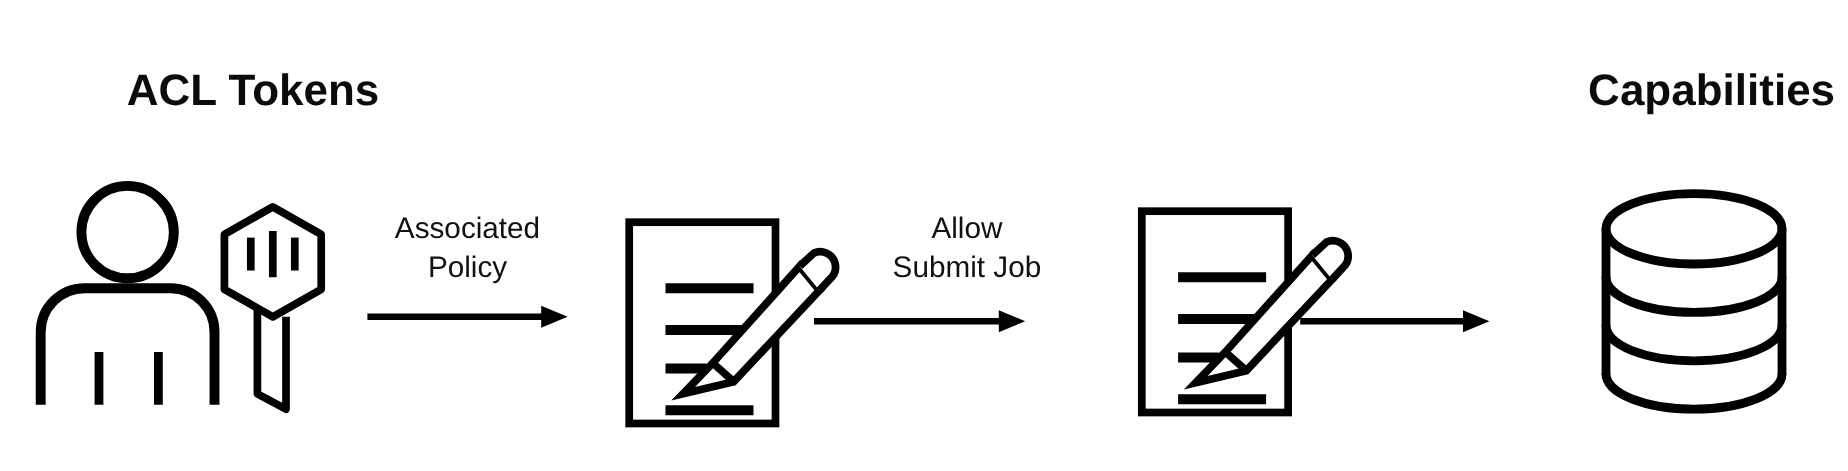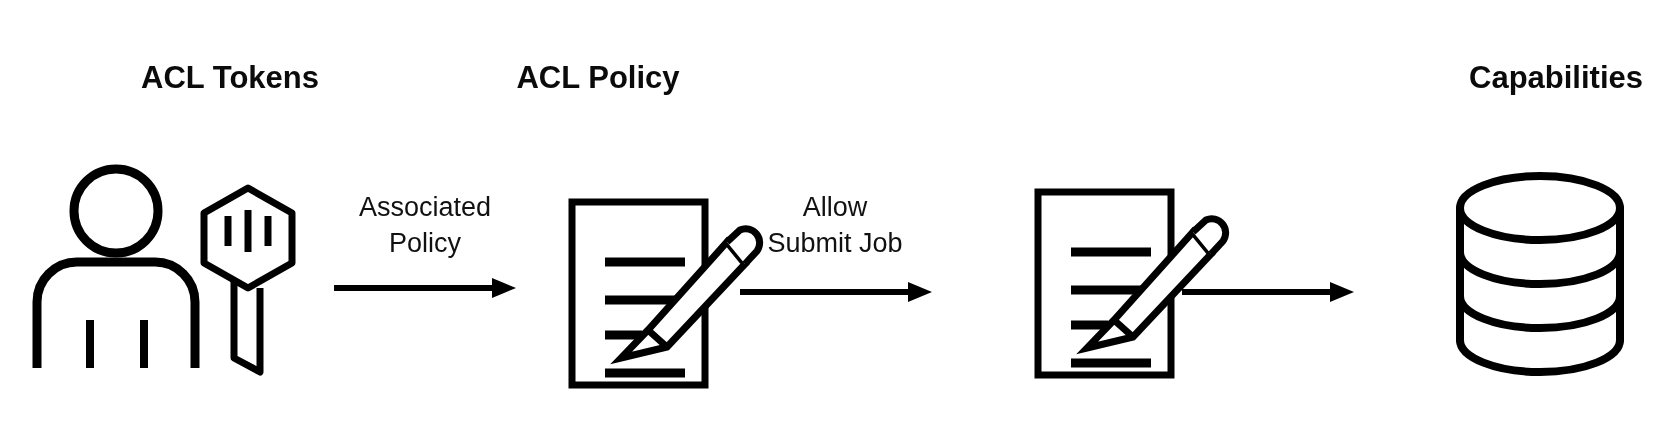--- a/index.html
+++ b/index.html
@@ -14,21 +14,21 @@
   #canvas {
     position: relative;
     width: 1680px;
     height: 428px;
     background: #ffffff;
     overflow: hidden;
   }
   .stage-title {
     position: absolute;
     font-weight: bold;
-    font-size: 31px;
+    font-size: 40px;
     line-height: 1;
     white-space: nowrap;
     color: #0b0b0b;
     letter-spacing: 0px;
   }
   .edge-label {
     position: absolute;
     font-size: 27px;
     line-height: 1.32;
     text-align: center;
@@ -46,21 +46,20 @@
     position: absolute;
   }
 </style>
 </head>
 <body>
 
 <div id="canvas">
 
   <div class="stage-title" style="left:0; top:62px; width:460px; text-align:center;">ACL Tokens</div>
 
-  <div class="stage-title" style="left:368px; top:62px; width:460px; text-align:center;">ACL Policy</div>
 
 
   <div class="stage-title" style="left:1326px; top:62px; width:460px; text-align:center;">Capabilities</div>
 
   <div class="icon-box" style="left:20px; top:168px; width:290px; height:220px;">
     <svg width="290" height="220" viewBox="0 0 290 220" fill="none" stroke="#000000" stroke-width="9" stroke-linecap="butt" stroke-linejoin="round">
 
       <circle cx="96" cy="43" r="42"></circle>
 
       <path d="M 17 200 L 17 134 A 40 40 0 0 1 57 94 L 135 94 A 40 40 0 0 1 175 134 L 175 200"></path>
@@ -98,21 +97,21 @@
       <path d="M 45 183 L 125 183" stroke-width="9"></path>
 
       <path d="M 61 168 L 107 157 L 185 74 L 167 52 L 88 140 Z" stroke-width="7" fill="#ffffff"></path>
 
       <path d="M 88 140 L 107 157" stroke-width="7"></path>
 
       <path d="M 167 52 L 180 40 A 14 14 0 0 1 197 61 L 185 74" stroke-width="7" fill="#ffffff"></path>
     </svg>
   </div>
 
-  <div class="edge-label" style="left:740px; top:190px; width:190px;text-align:center;">Allow
+  <div class="edge-label" style="left:784px; top:190px; width:190px;text-align:center;">Allow
 Submit Job</div>
   <div class="arrow-box" style="left:736px; top:276px; width:200px; height:32px;">
     <svg width="200" height="32" viewBox="0 0 200 32" fill="none">
       <path d="M 4 16 L 176 16" stroke="#000000" stroke-width="6"></path>
       <path d="M 172 6 L 196 16 L 172 26 Z" fill="#000000"></path>
     </svg>
   </div>
 
   <div class="icon-box" style="left:1026px; top:180px; width:200px; height:205px;">
     <svg width="200" height="205" viewBox="0 0 200 205" fill="none" stroke="#000000" stroke-width="7" stroke-linecap="butt" stroke-linejoin="miter">

